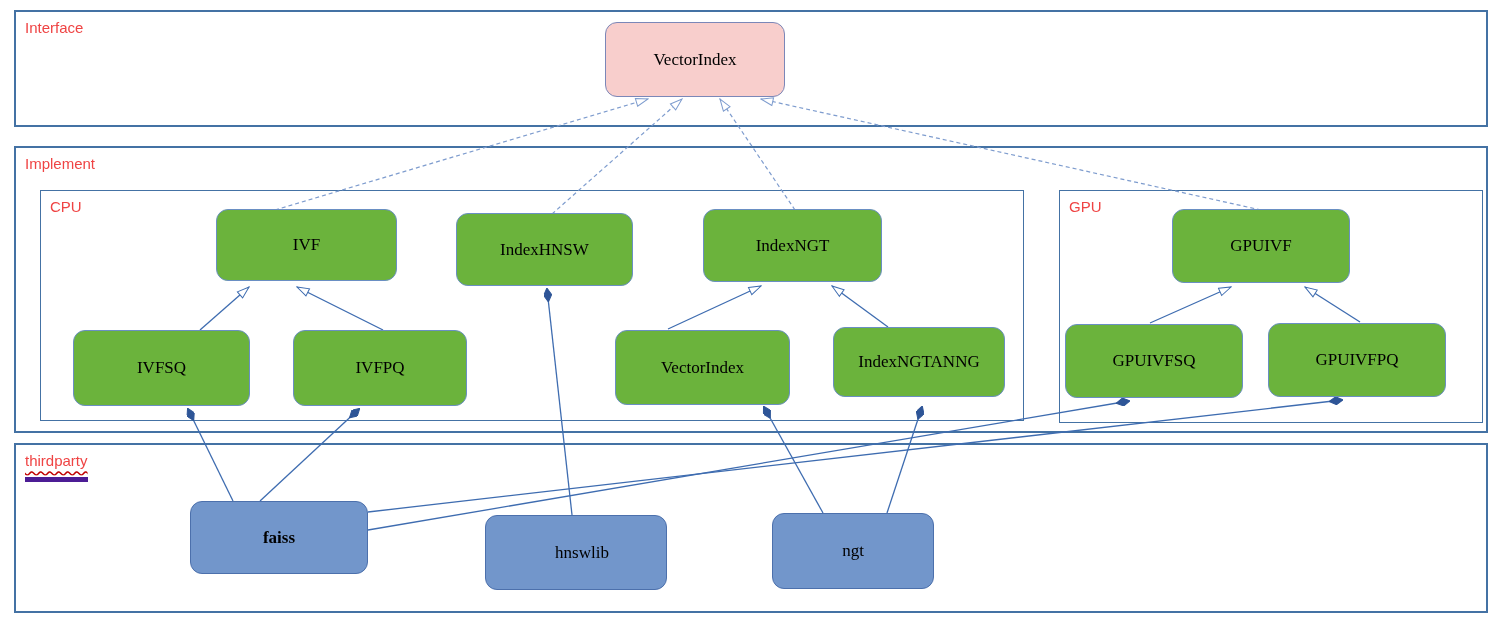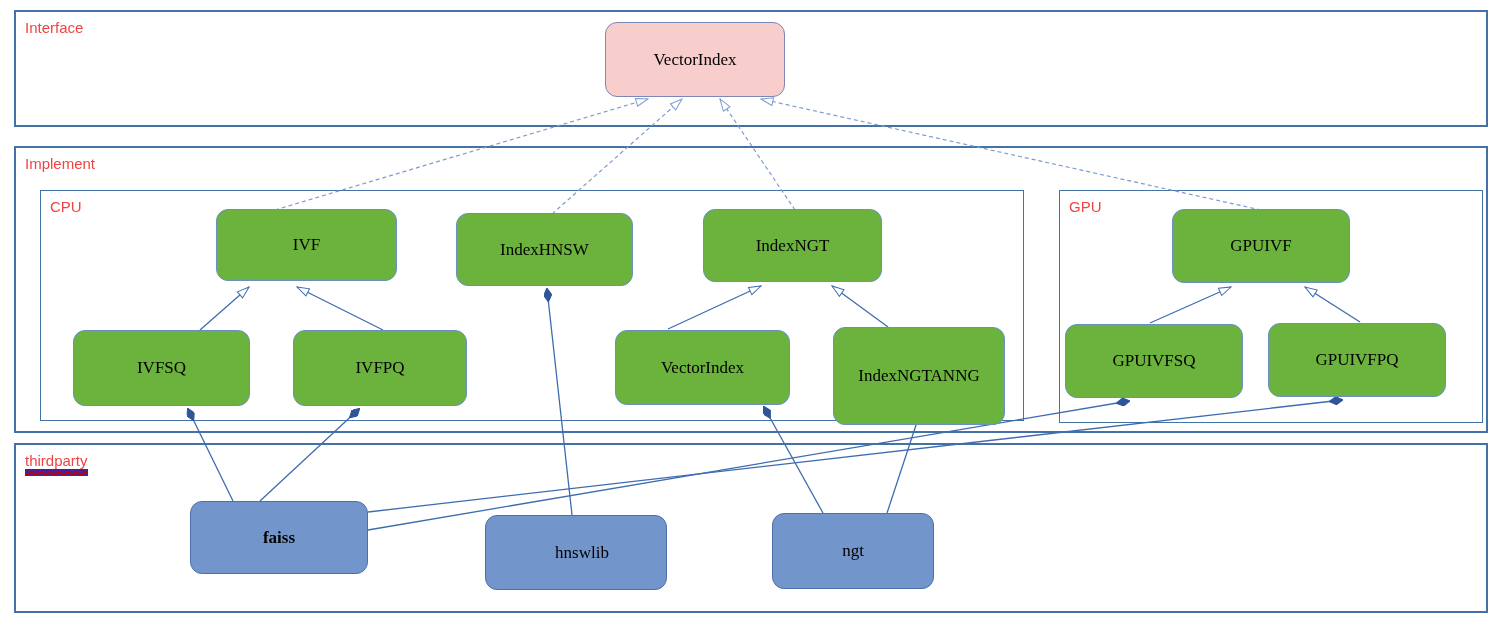--- a/index.html
+++ b/index.html
@@ -19,22 +19,22 @@
   .container.inner{border-width:1px;}
   .container-label{
     position:absolute;
     top:7px;left:9px;
     font-size:15px;color:#ef4444;
     background:transparent;
   }
   .container-label.squiggle{
     text-decoration:underline wavy #C00000;
     text-underline-offset:4px;
-    border-bottom:7px solid #4c1d95;
-    padding-bottom:0px;
+    border-bottom:5px solid #4c1d95;
+    padding-bottom:8px;
   }
   .node{
     position:absolute;
     box-sizing:border-box;
     border:1px solid #6A8FC3;
     border-radius:12px;
     display:flex;align-items:center;justify-content:center;
     font-family:"Liberation Serif", serif;
     font-size:17px;color:#000;
     z-index:3;
@@ -133,21 +133,21 @@
   </div>
 
   <div class="node green" style="left:293px;top:330px;width:174px;height:76px;">
     <span>IVFPQ</span>
   </div>
 
   <div class="node green" style="left:615px;top:330px;width:175px;height:75px;">
     <span>VectorIndex</span>
   </div>
 
-  <div class="node green" style="left:833px;top:327px;width:172px;height:98px;">
+  <div class="node green" style="left:833px;top:327px;width:172px;height:70px;">
     <span>IndexNGTANNG</span>
   </div>
 
   <div class="node green" style="left:1065px;top:324px;width:178px;height:74px;">
     <span>GPUIVFSQ</span>
   </div>
 
   <div class="node green" style="left:1268px;top:323px;width:178px;height:74px;">
     <span>GPUIVFPQ</span>
   </div>

